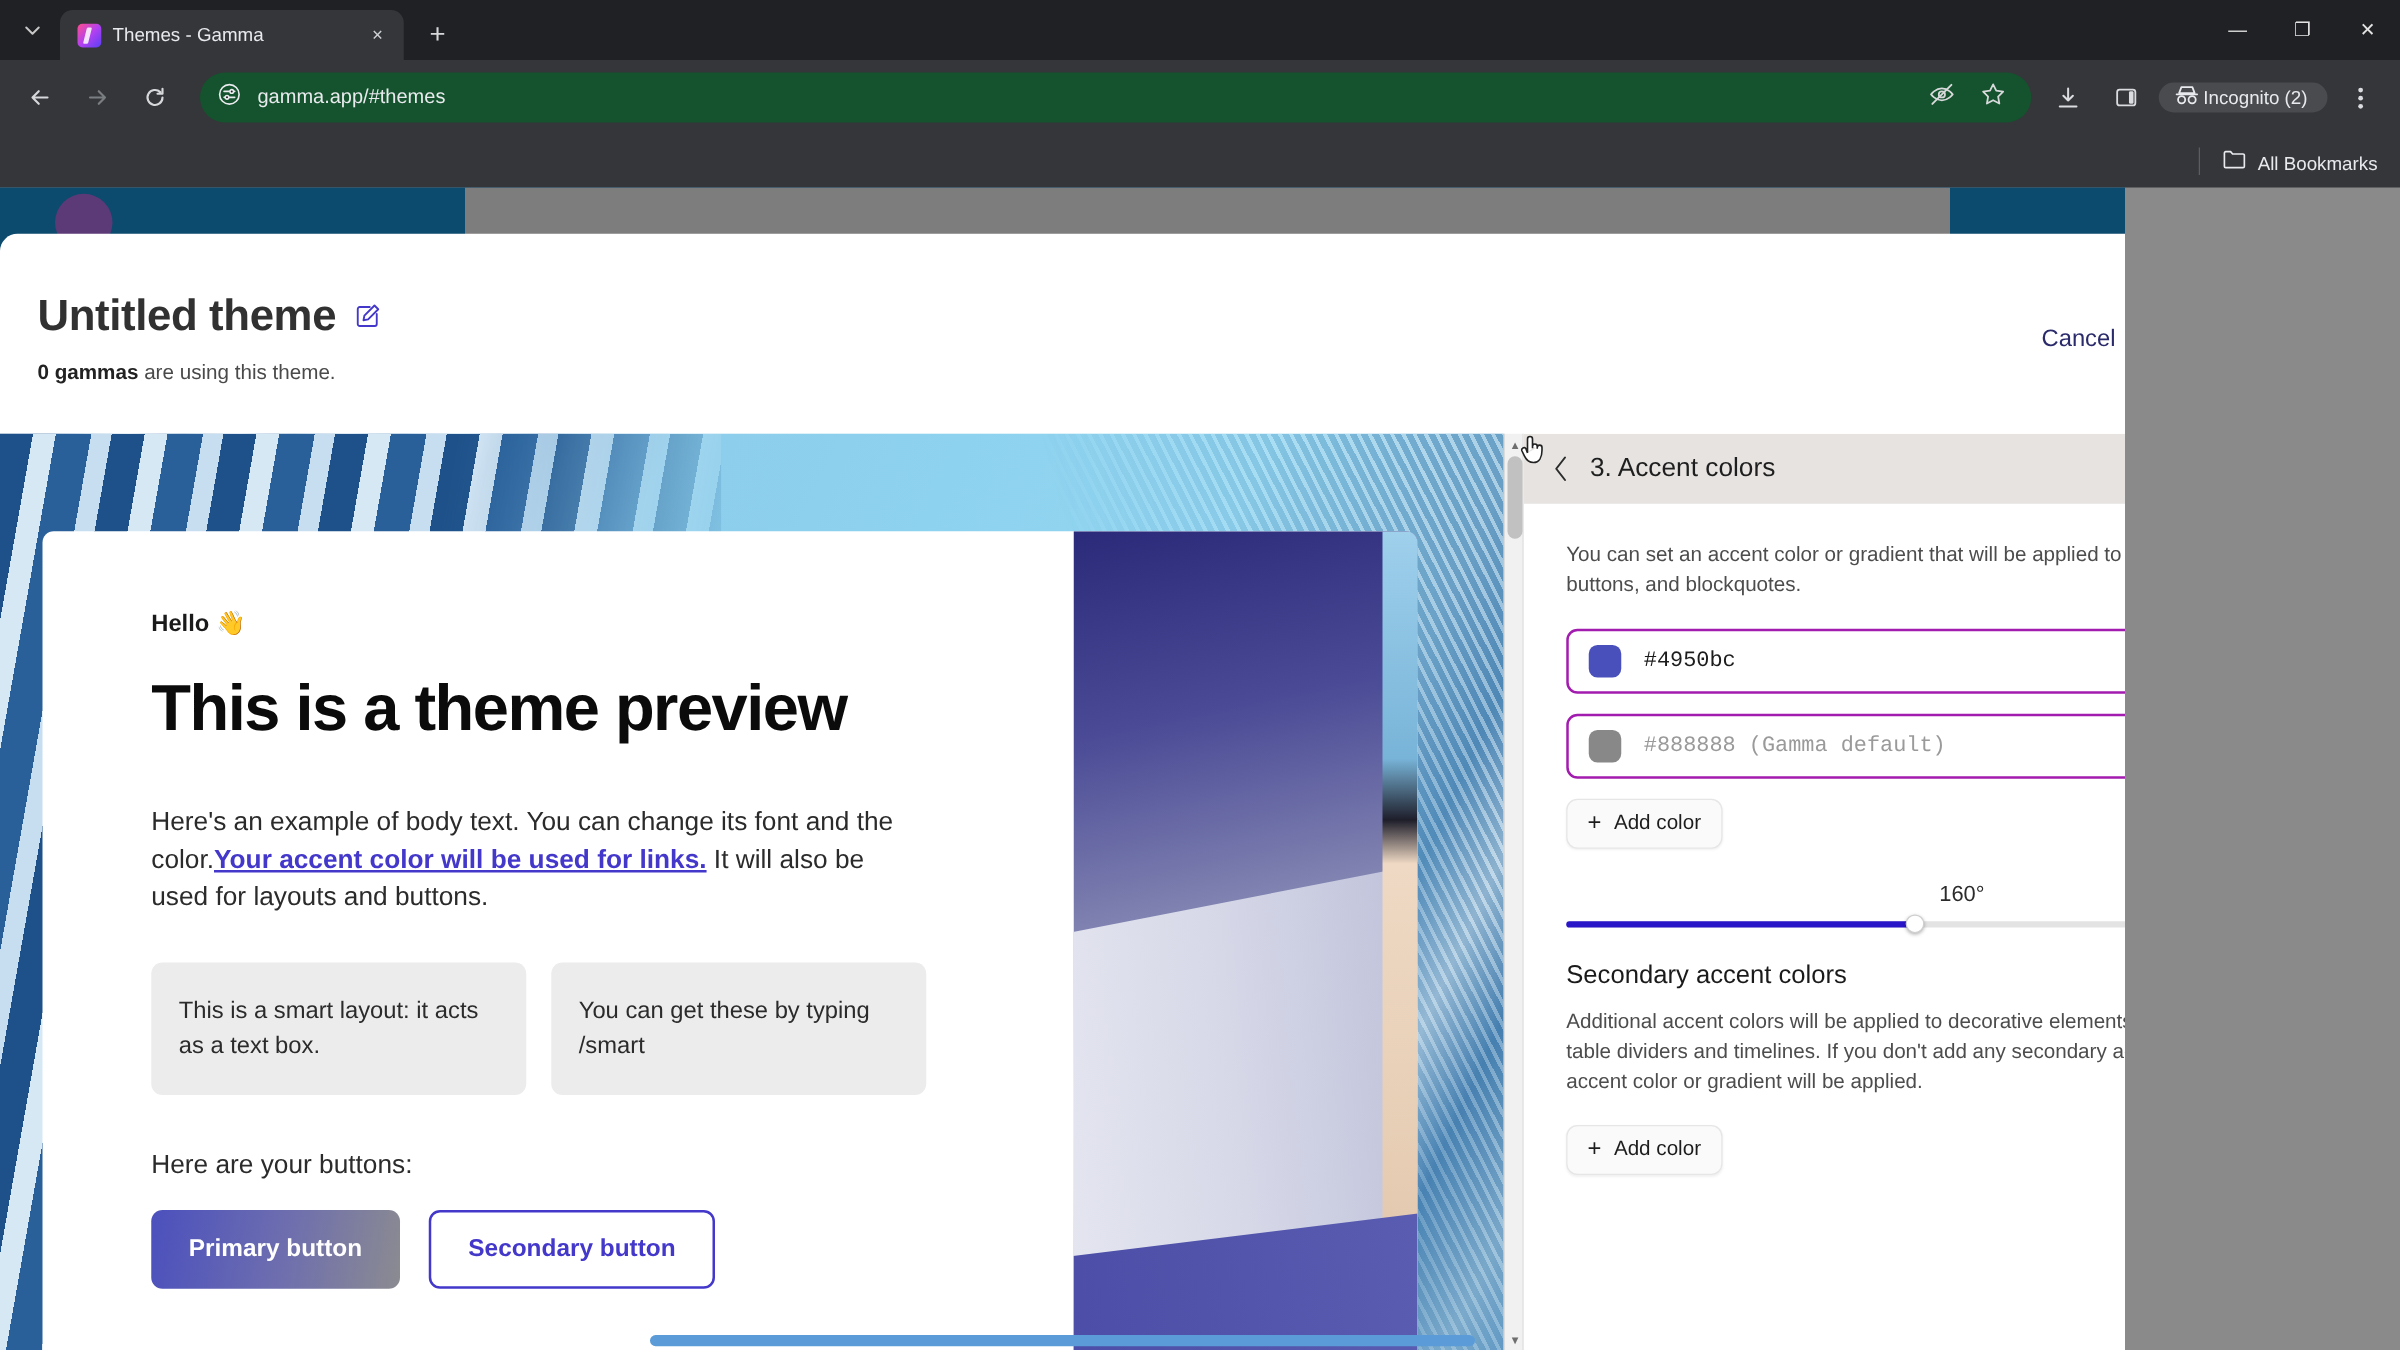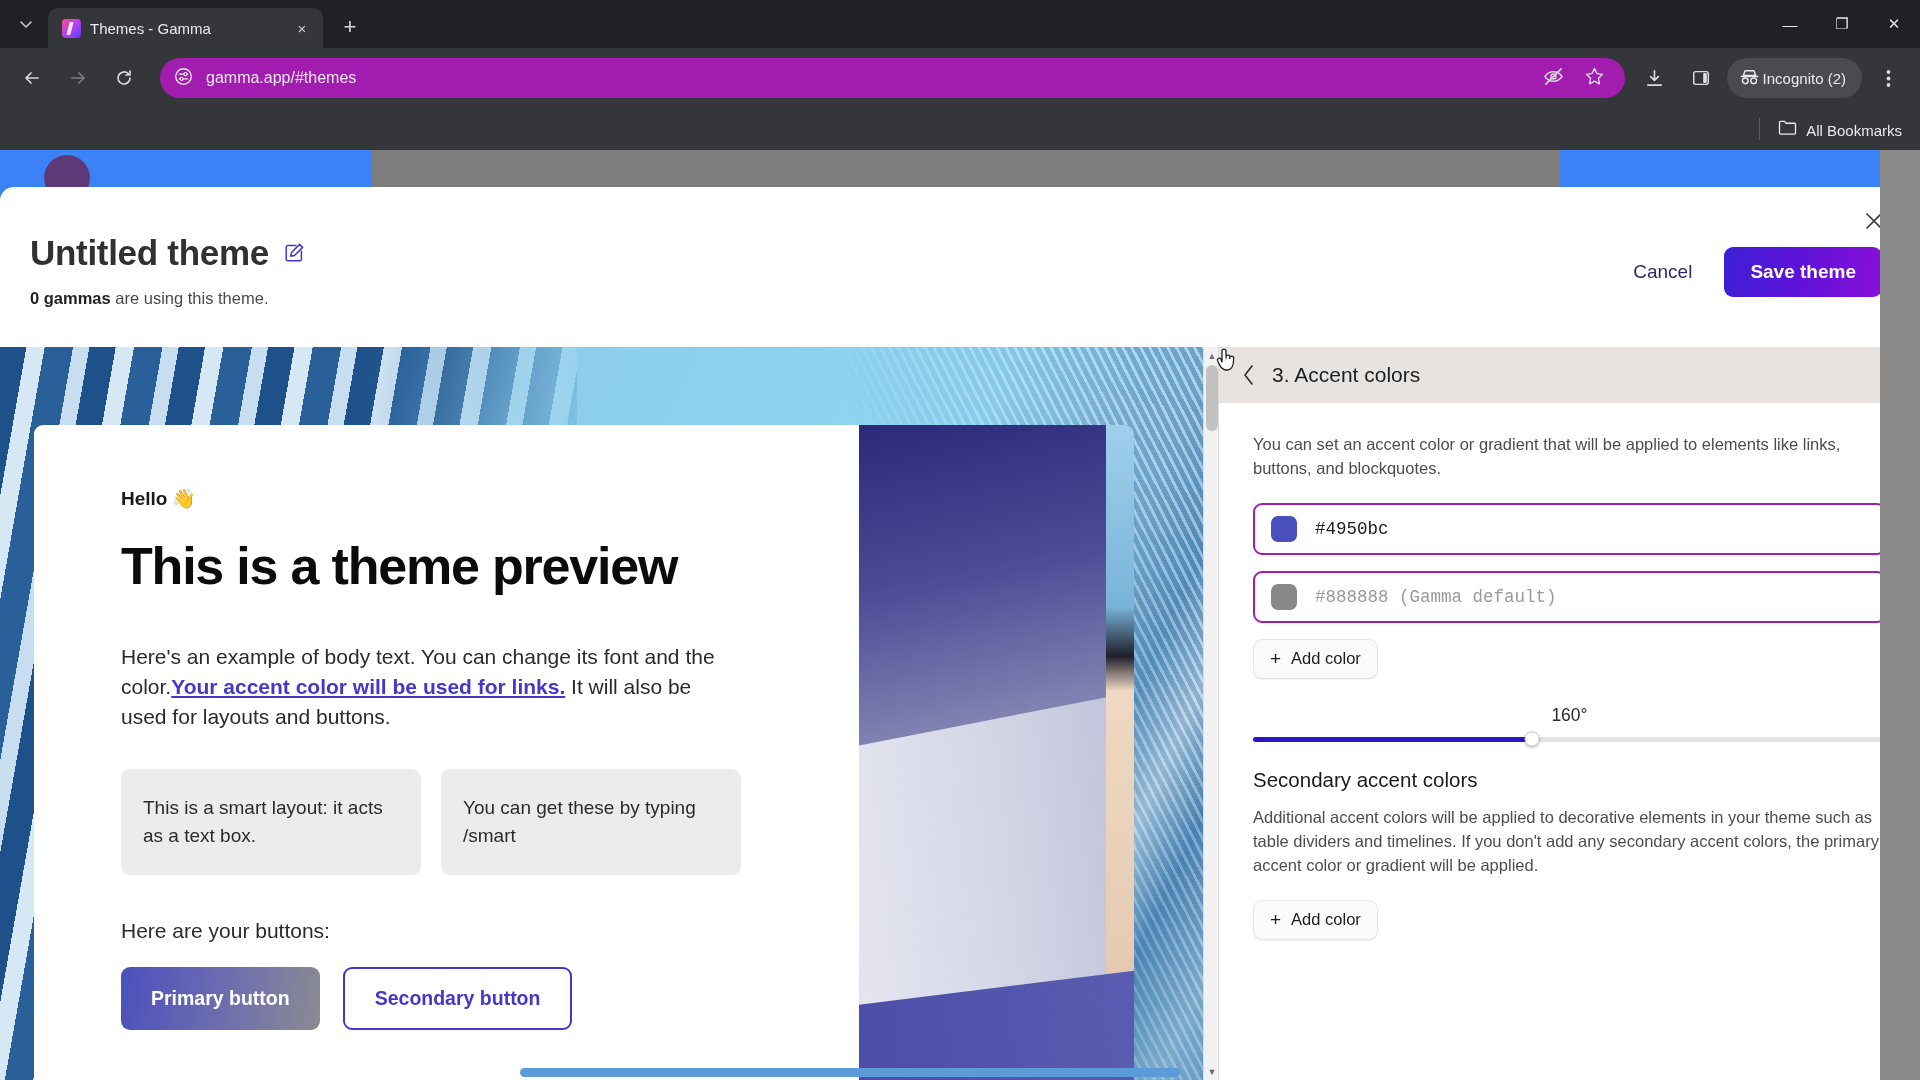--- a/index.html
+++ b/index.html
@@ -46,44 +46,44 @@
             color:#e3e3e3; font-size:15px; }
 
   .toolbar {
     position:absolute; left:0; top:48px; width:1920px; height:60px;
     background:#35363a; display:flex; align-items:center; padding:0 12px;
   }
   .navbtn { width:40px;height:40px;border-radius:50%;display:flex;align-items:center;
             justify-content:center;color:#d6d8da;margin-right:6px;}
   .navbtn.dim { color:#7b7e81; }
   .omnibox {
-    flex:1; height:40px; background:#a21caf; border-radius:20px;
+    flex:1; height:40px; background:#14532d; border-radius:20px;
     display:flex; align-items:center; padding:0 14px; margin:0 10px;
     color:#e8eaed; font-size:16px; gap:13px;
   }
   .omni-url { flex:1; }
   .omni-icons { display:flex; align-items:center; gap:20px; padding-right:6px; color:#d6d8da; }
   .tb-right { display:flex; align-items:center; gap:6px; }
   .tbicon { width:40px;height:40px;border-radius:50%;display:flex;align-items:center;
             justify-content:center;color:#dadce0;}
   .incognito-pill {
-    display:flex; align-items:center; gap:3px; height:40px; padding:0 16px 0 12px;
+    display:flex; align-items:center; gap:3px; height:24px; padding:0 16px 0 12px;
     background:#4a4b4f; border-radius:20px; color:#e8eaed; font-size:15px;
   }
 
   .bookmarks {
     position:absolute; left:0; top:108px; width:1920px; height:42px;
     background:#35363a; display:flex; align-items:center; justify-content:flex-end;
     padding-right:18px; color:#e8eaed; font-size:15px;
   }
   .bm-sep { width:1px;height:22px;background:#5b5d60;margin-right:18px; }
   .bm-item { display:flex;align-items:flex-end;gap:9px; }
 
   
-  .page { position:absolute; left:0; top:150px; width:1880px; height:930px; background:#3b82f6; overflow:hidden; }
+  .page { position:absolute; left:0; top:150px; width:1700px; height:930px; background:#0c4a6e; overflow:hidden; }
   .page-blob { position:absolute; left:44px; top:5px; width:46px; height:46px;
                border-radius:50%; background:#5b3a77; }
   .page-bar { position:absolute; left:372px; top:0; width:1188px; height:38px;
               background:#7d7d7d; }
 
   .modal {
     position:absolute; left:0; top:37px; width:1920px; height:893px;
     background:#ffffff; border-radius:14px 14px 0 0; overflow:hidden;
   }
   .modal-head { position:relative; height:160px; }

